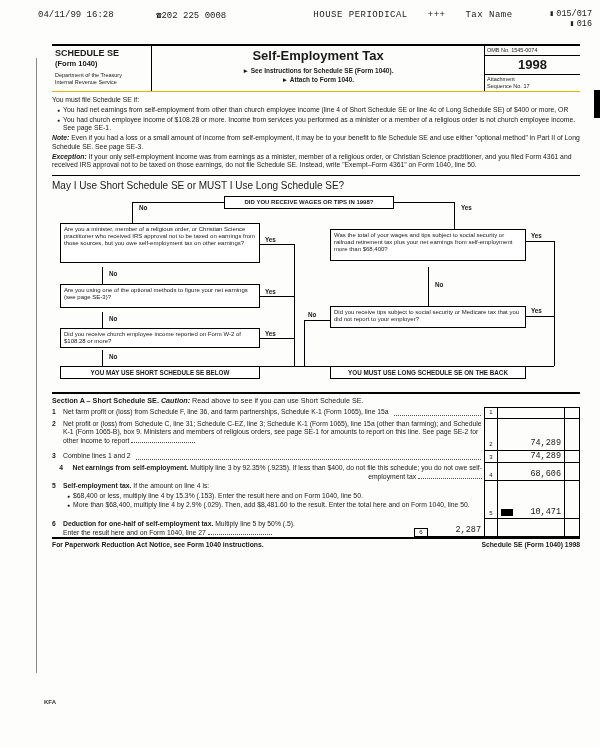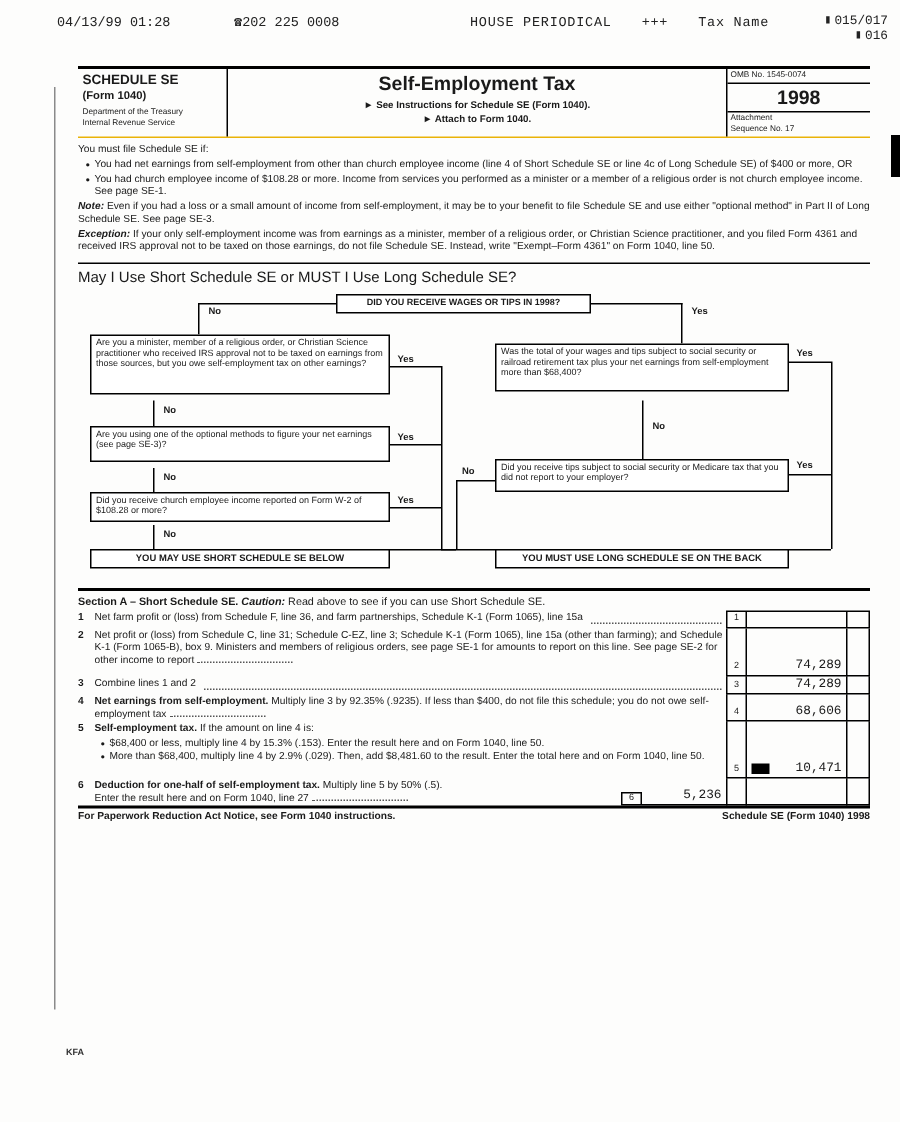--- a/index.html
+++ b/index.html
@@ -79,41 +79,41 @@
   .grow { flex: 1; }
   .dotfill { flex: 1; border-bottom: 1px dotted #555; margin: 0 3px 3px 3px; align-self: flex-end; }
   .dots-inline { display: inline-block; width: 64px; height: 5px; border-bottom: 1px dotted #555; }
   .se-box { width: 14px; border-left: 1px solid #000; border-right: 1px solid #000; border-bottom: 1px solid #000;
             display: flex; align-items: flex-end; justify-content: center; font-size: 6px; padding-bottom: 1px; }
   .se-amt { width: 66px; border-bottom: 1px solid #000; font-family: "Liberation Mono", monospace; font-size: 8.5px;
             display: flex; align-items: flex-end; justify-content: flex-end; padding: 0 3px 1px 3px; }
   .se-cents { width: 16px; border-left: 1px solid #000; border-right: 1px solid #000; border-bottom: 1px solid #000; }
   .se-row.first .se-box, .se-row.first .se-amt, .se-row.first .se-cents { border-top: 1px solid #000; }
   .r1 { min-height: 12px; } .r2 { min-height: 32px; } .r3 { min-height: 12px; }
-  .r4 { min-height: 18px; } .r5 { min-height: 38px; } .r6 { min-height: 18px; }
+  .r4 { min-height: 18px; text-align: right; } .r5 { min-height: 38px; } .r6 { min-height: 18px; }
   .amt5 { justify-content: space-between; }
   .blob { width: 12px; height: 7px; background: #000; margin: 0 2px 1px 0; align-self: flex-end; }
   .inl-box { width: 14px; border: 1px solid #000; align-self: flex-end; text-align: center; font-size: 6px; }
   .inl-amt { width: 56px; border-bottom: 1px solid #000; align-self: flex-end; text-align: right;
              font-family: "Liberation Mono", monospace; font-size: 8.5px; padding: 0 3px 1px 0; }
   .se-bullets { margin: 1px 0 0 4px; }
   .se-bullets .bullet-row { margin: 0.5px 0 0.5px 0; font-size: 6.8px; }
 
   .form-foot { display: flex; justify-content: space-between; border-top: 2px solid #000; padding-top: 2px;
                font-weight: bold; font-size: 6.8px; }
 
   .kfa { position: absolute; left: 44px; top: 699px; font-size: 6px; font-weight: bold; color: #333; }
 </style>
 </head>
 <body>
 
 <div class="page">
 
   <div class="fax">
-    <span class="fax-dt">04/13/99  01:28</span>
+    <span class="fax-dt">04/11/99  16:28</span>
     <span class="fax-ph"><span>☎</span><span>202 225 0008</span></span>
     <span class="fax-ctr">
       <span>HOUSE PERIODICAL</span>
       <span>+++</span>
       <span>Tax Name</span>
     </span>
     <span class="fax-pages">
       <span class="pg">
           <span class="pg-ic">▮</span>
           <span>015/017</span>
@@ -297,21 +297,21 @@
         <div class="se-cents"></div>
       </div>
 
       <div class="se-row r6">
         <div class="se-num">6</div>
         <div class="se-text grow">
           <div><span class="b">Deduction for one-half of self-employment tax.</span><span> Multiply line 5 by 50% (.5).</span></div>
           <div><span>Enter the result here and on Form 1040, line 27</span> <span class="dots-inline"></span></div>
         </div>
         <div class="inl-box">6</div>
-        <div class="inl-amt">5,236</div>
+        <div class="inl-amt">2,287</div>
         <div class="se-box"></div>
         <div class="se-amt"></div>
         <div class="se-cents"></div>
       </div>
 
     </div>
 
     <div class="form-foot">
       <span>For Paperwork Reduction Act Notice, see Form 1040 instructions.</span>
       <span>Schedule SE (Form 1040) 1998</span>

